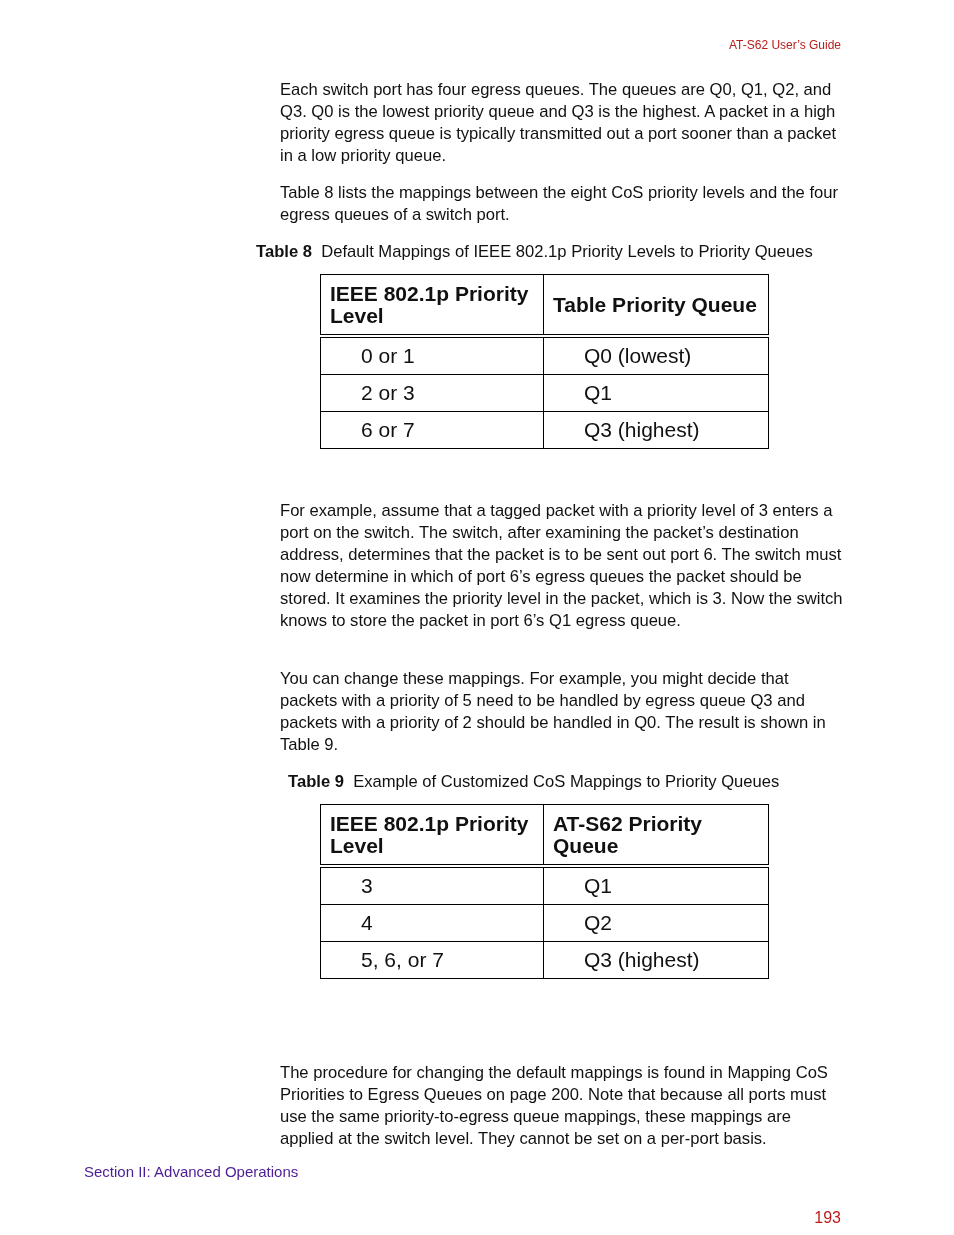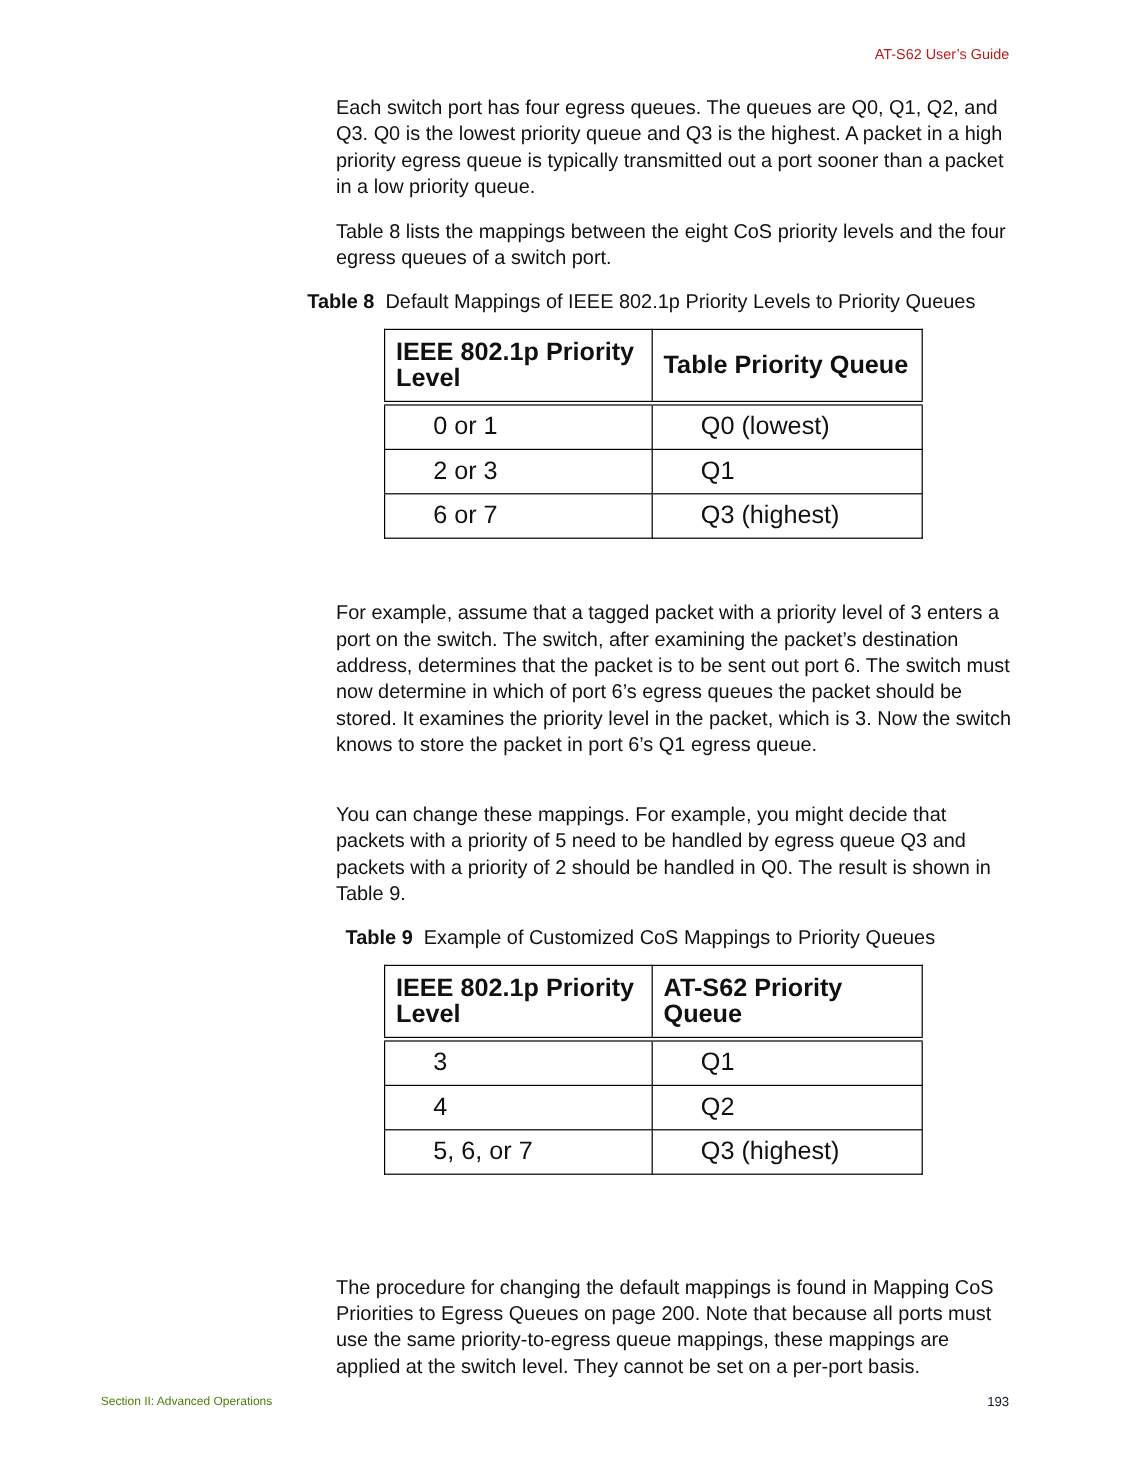--- a/index.html
+++ b/index.html
@@ -7,22 +7,22 @@
          font-family: "Liberation Sans", sans-serif; color: #111; }
   .header { position: absolute; top: 38px; right: 113px; font-size: 12px; color: #b91c1c; }
   .para { position: absolute; left: 280px; width: 565px; font-size: 16.6px; line-height: 22px; margin: 0; }
   .caption { position: absolute; font-size: 16.6px; line-height: 22px; margin: 0; white-space: nowrap; }
   .caption b { font-weight: bold; }
   table.t { position: absolute; left: 320px; width: 449px; border-collapse: collapse; font-size: 21px; }
   table.t td, table.t th { border: 1px solid #000; text-align: left; padding: 0 9px; vertical-align: middle; }
   table.t th { font-weight: bold; height: 59px; line-height: 22px; border-bottom: 4px double #000; }
   table.t td { height: 36px; padding-left: 40px; }
   table.t .c1 { width: 204px; }
-  .footer-left { position: absolute; left: 84px; top: 1163px; font-size: 10px; color: #4d7c0f; }
-  .footer-right { position: absolute; right: 113px; top: 1163px; font-size: 11px; color: #0f172a; }
+  .footer-left { position: absolute; left: 84px; top: 1163px; font-size: 15px; color: #4c1d95; }
+  .footer-right { position: absolute; right: 113px; top: 1209px; font-size: 16px; color: #b91c1c; }
 </style>
 </head>
 <body>
 
 <div class="header">AT-S62 User’s Guide</div>
 
 <p class="para" style="top:79px;">Each switch port has four egress queues. The queues are Q0, Q1, Q2, and Q3. Q0 is the lowest priority queue and Q3 is the highest. A packet in a high priority egress queue is typically transmitted out a port sooner than a packet in a low priority queue.</p>
 <p class="para" style="top:182px;">Table 8 lists the mappings between the eight CoS priority levels and the four egress queues of a switch port.</p>
 
 <p class="caption" style="left:256px; top:241px;">

